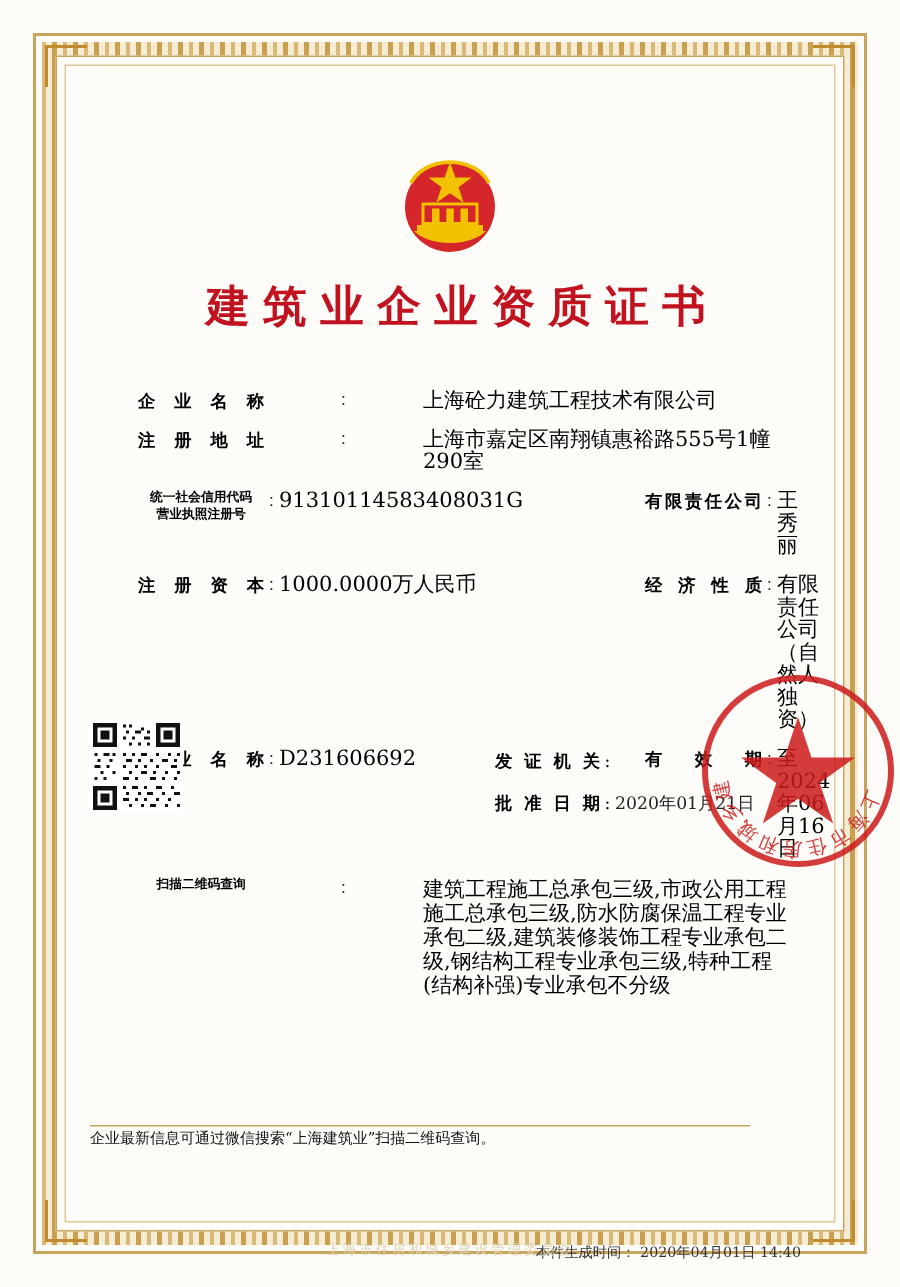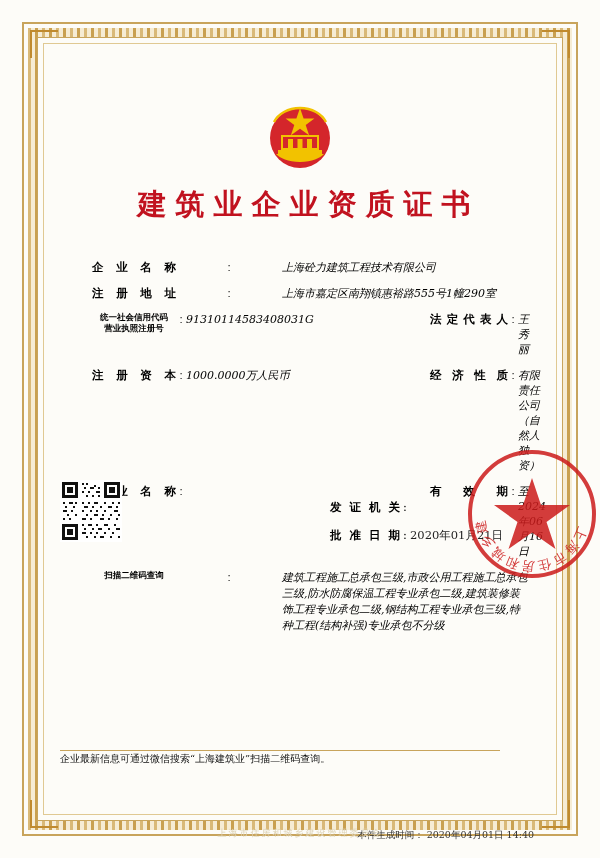--- a/index.html
+++ b/index.html
@@ -130,24 +130,23 @@
     line-height: 11px;
   }
   .colon {
     flex: 0 0 10px;
     text-align: center;
     line-height: 15px;
   }
   .value {
     flex: 1 1 auto;
     font-family: "DejaVu Serif", serif;
-    font-size: 11px;
+    font-size: 14px;
     line-height: 15px;
     color: #000;
-    font-style: italic;
   }
   .half-left { display: flex; flex: 0 0 290px; }
   .half-right { display: flex; flex: 1 1 auto; }
   .half-right .label { width: 78px; flex: 0 0 78px; }
   .value-wrap {
     line-height: 16px;
   }
 
   
   .qr {
@@ -274,21 +273,21 @@
       <div class="row">
         <div class="half-left">
           <div class="label-2line">
             <div>统一社会信用代码</div>
             <div>营业执照注册号</div>
           </div>
           <div class="colon">:</div>
           <div class="value">91310114583408031G</div>
         </div>
         <div class="half-right">
-          <div class="label">法定代表人</div>
+          <div class="label">有限责任公司</div>
           <div class="colon">:</div>
           <div class="value">王秀丽</div>
         </div>
       </div>
 
       <div class="row">
         <div class="half-left">
           <div class="label">注册资本</div>
           <div class="colon">:</div>
           <div class="value">1000.0000万人民币</div>
@@ -297,20 +296,21 @@
           <div class="label">经济性质</div>
           <div class="colon">:</div>
           <div class="value">有限责任公司（自然人独资）</div>
         </div>
       </div>
 
       <div class="row">
         <div class="half-left">
           <div class="label">企业名称</div>
           <div class="colon">:</div>
+          <div class="value">D231606692</div>
         </div>
         <div class="half-right">
           <div class="label">有效期</div>
           <div class="colon">:</div>
           <div class="value">至2024年06月16日</div>
         </div>
       </div>
 
       <div class="row">
         <div class="label-2line">

